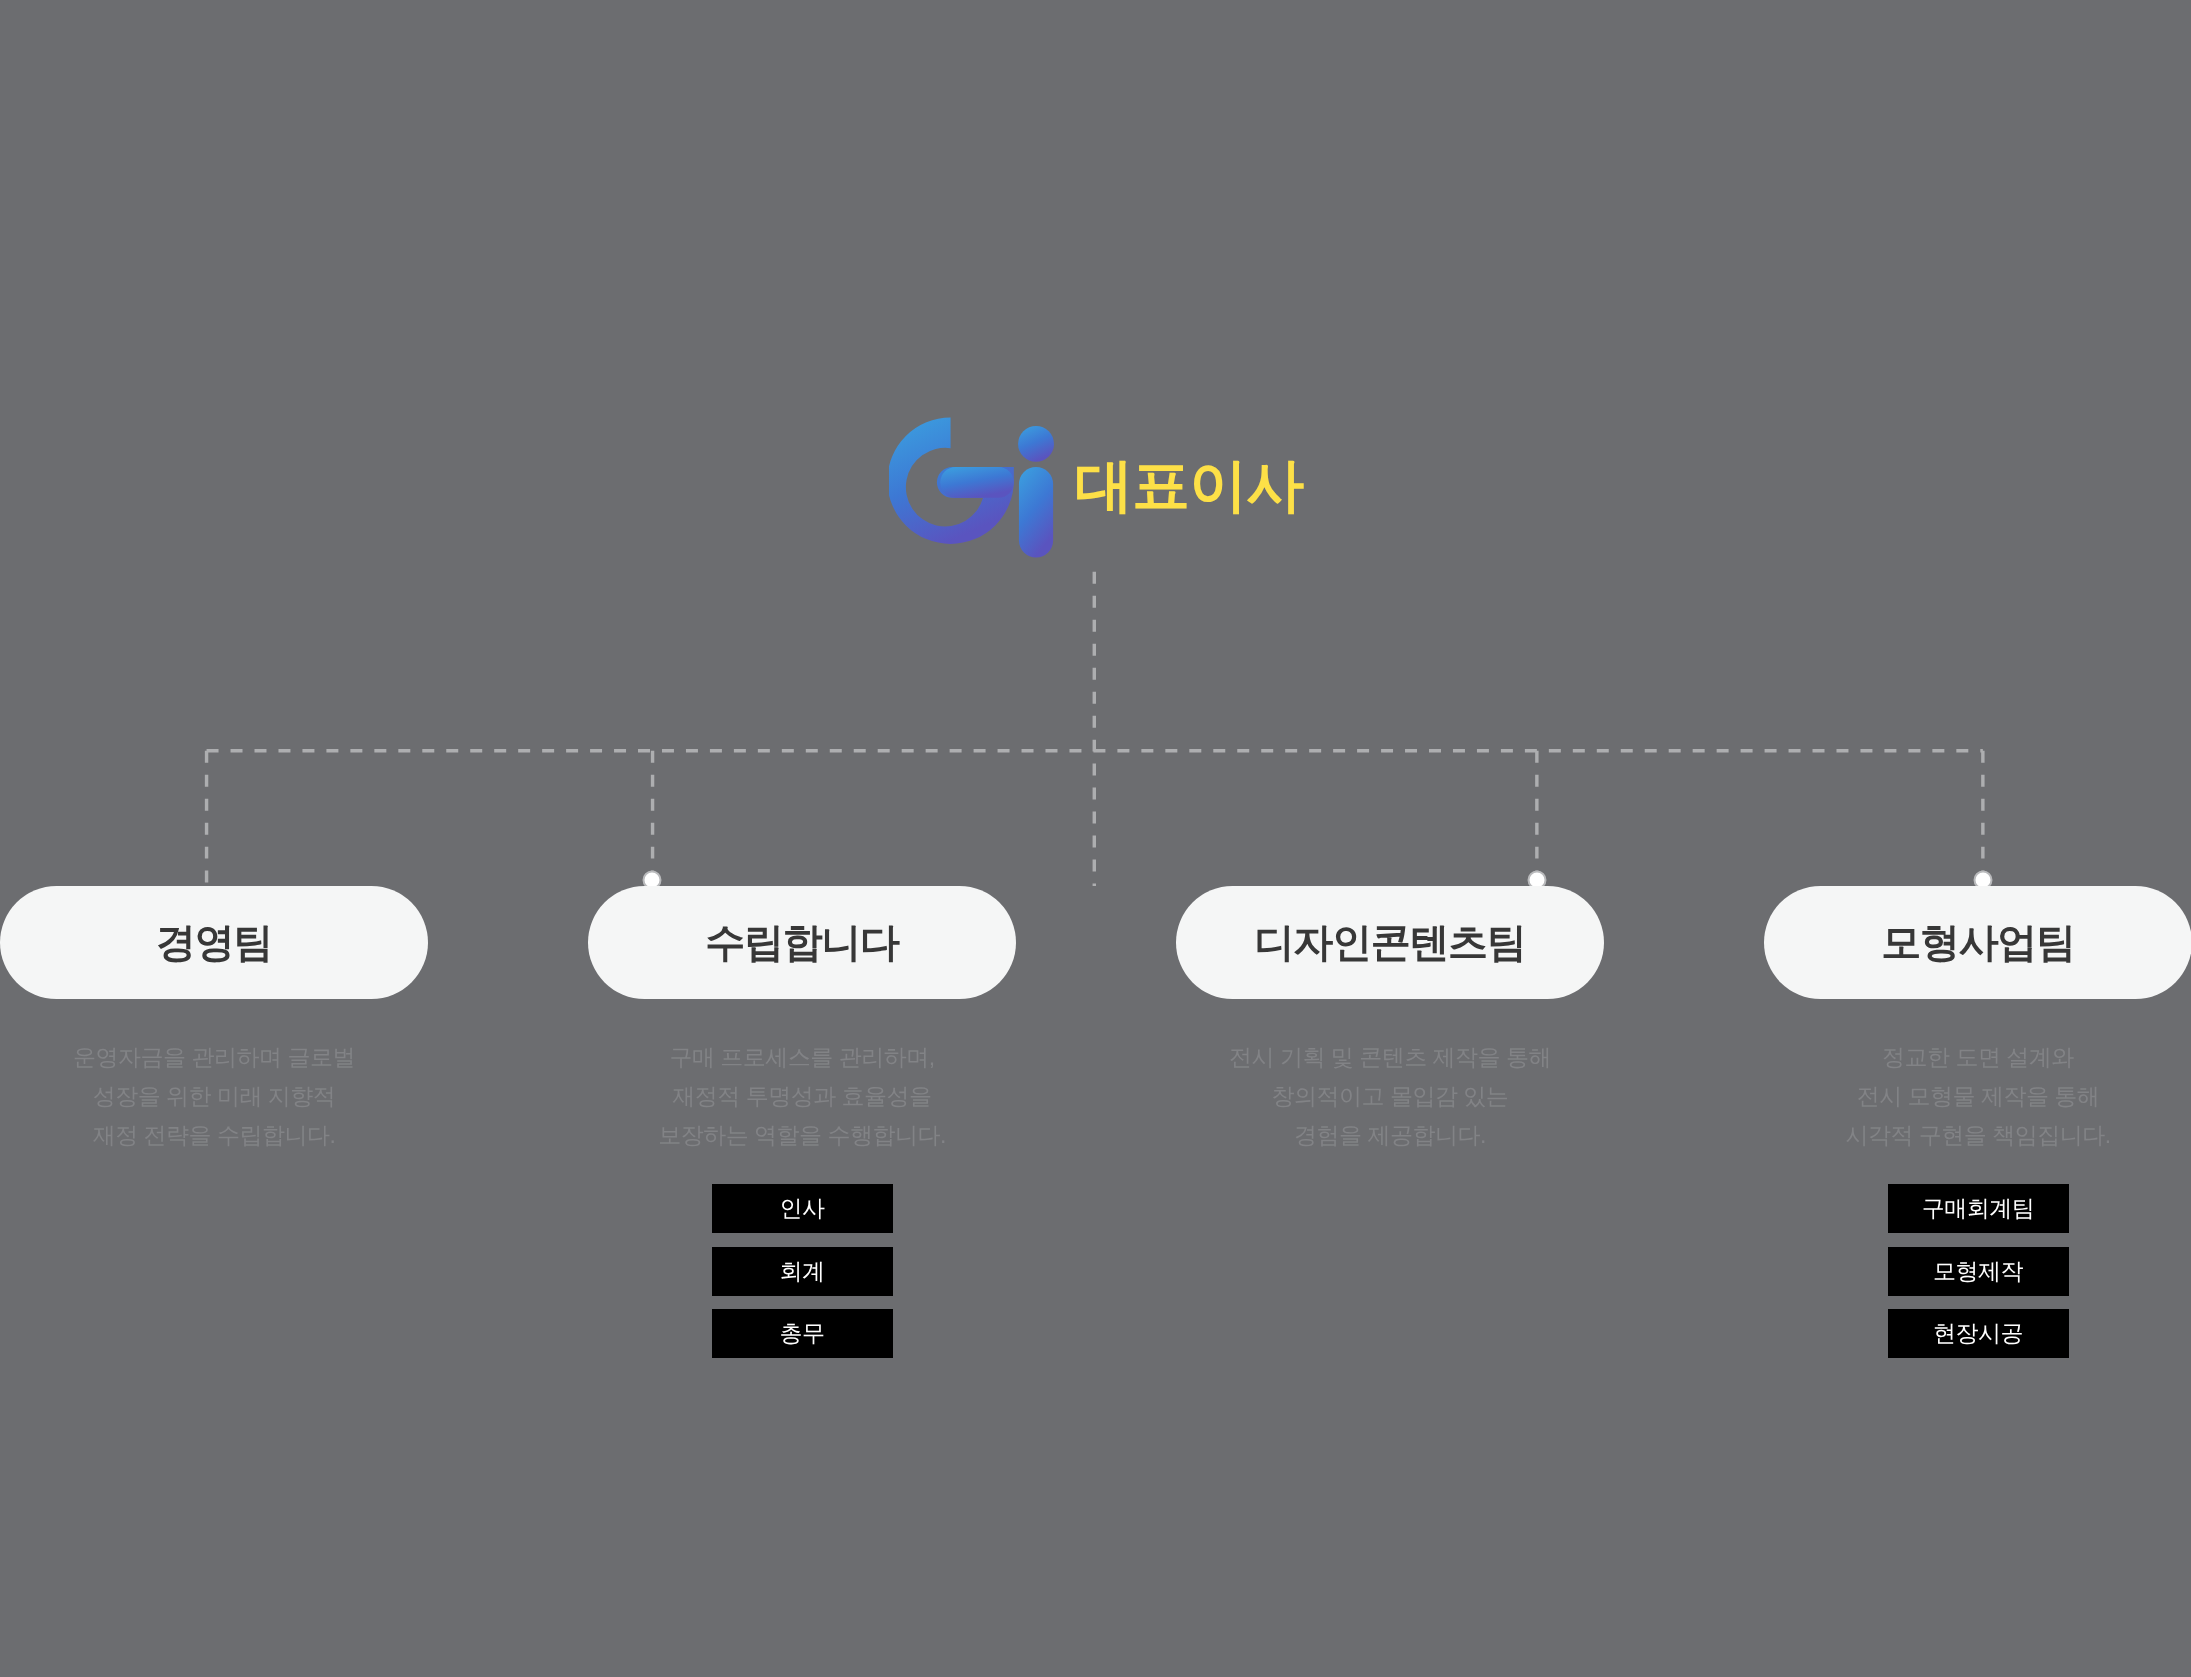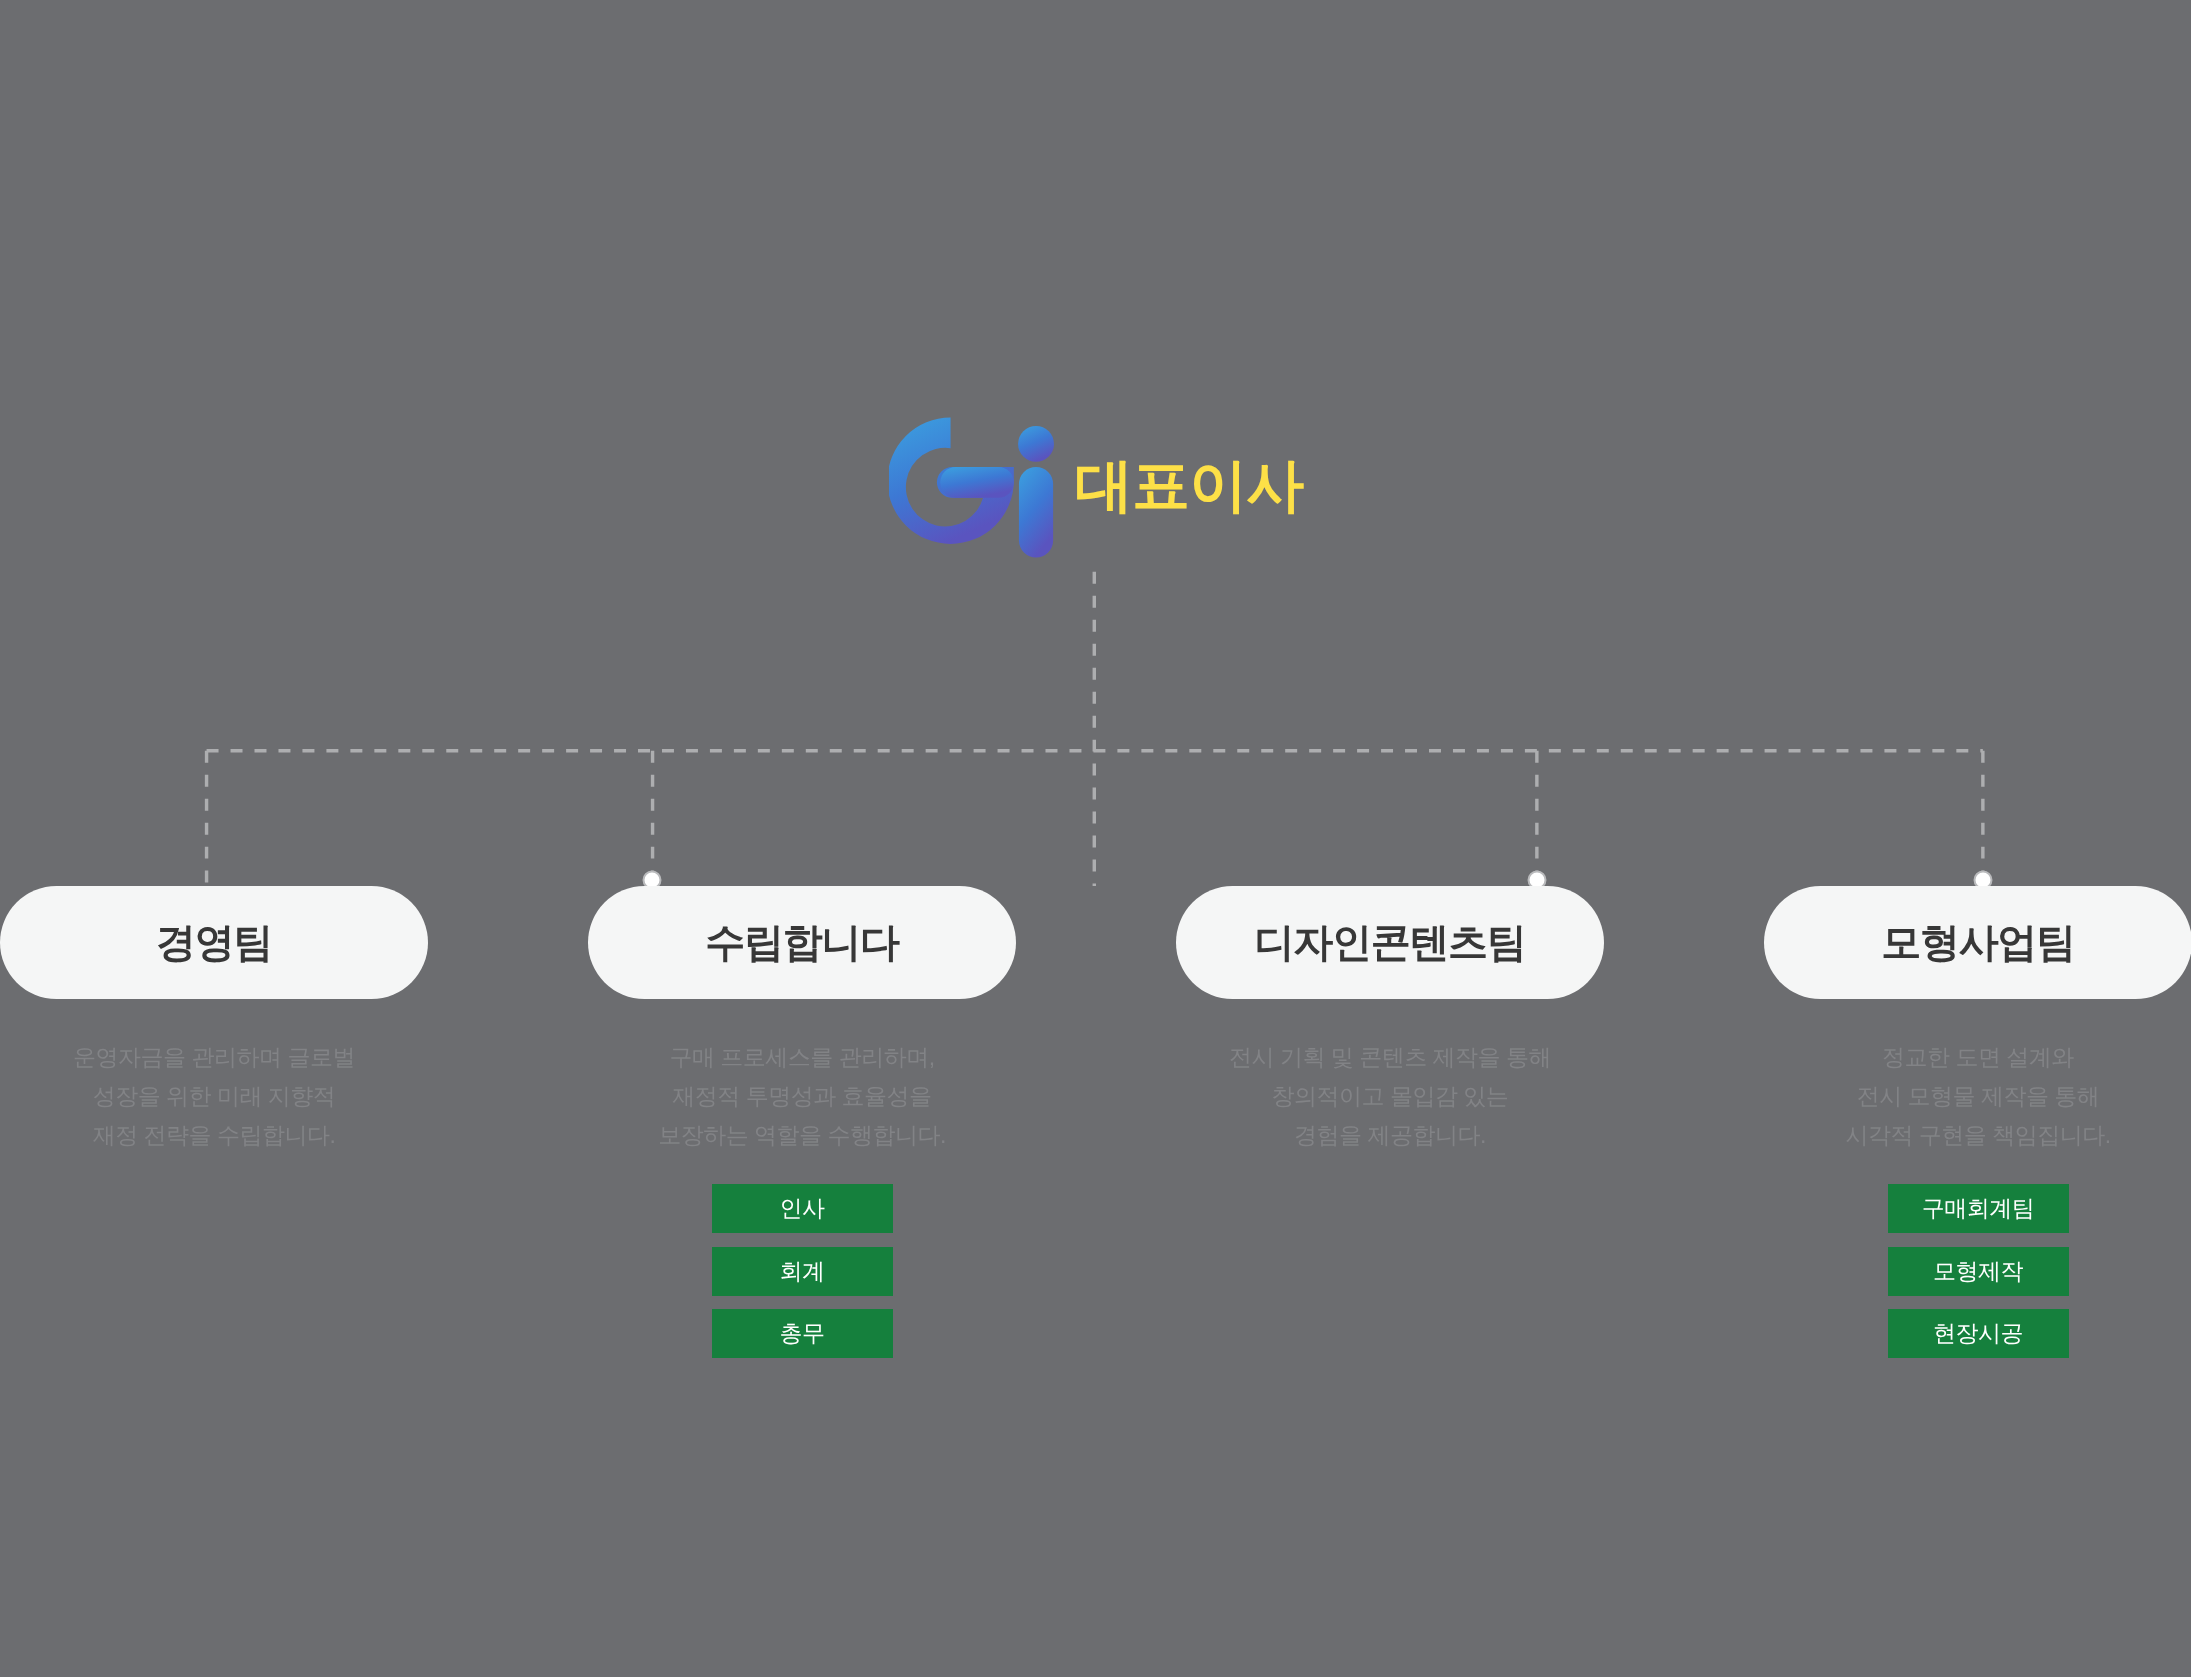--- a/index.html
+++ b/index.html
@@ -113,21 +113,21 @@
     margin-top: 29px;
     display: flex;
     flex-direction: column;
     align-items: center;
     gap: 13.7px;
     width: 100%;
   }
   .team-tag {
     width: 181px;
     height: 49px;
-    background: #15803d;
+    background: #000000;
     color: #ffffff;
     font-size: 23px;
     letter-spacing: -0.5px;
     display: flex;
     align-items: center;
     justify-content: center;
     box-sizing: border-box;
   }
 </style>
 </head>

